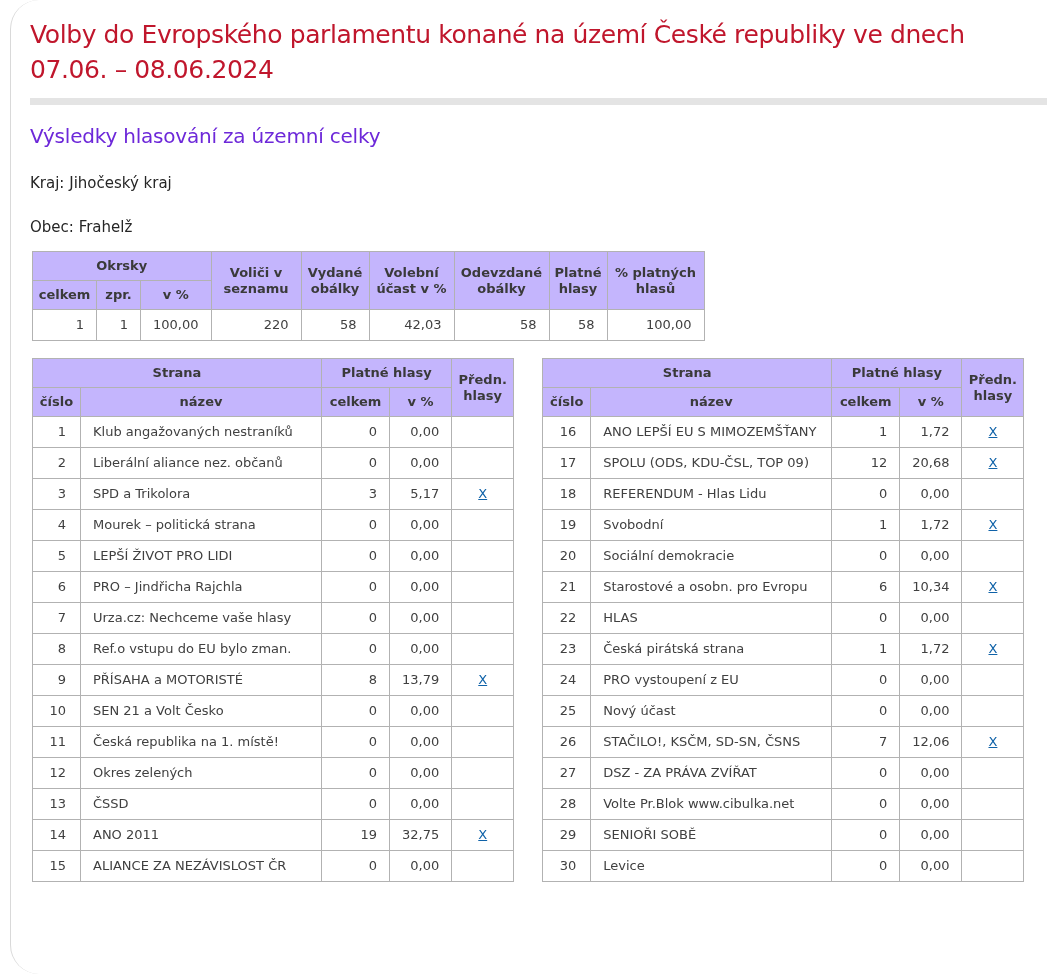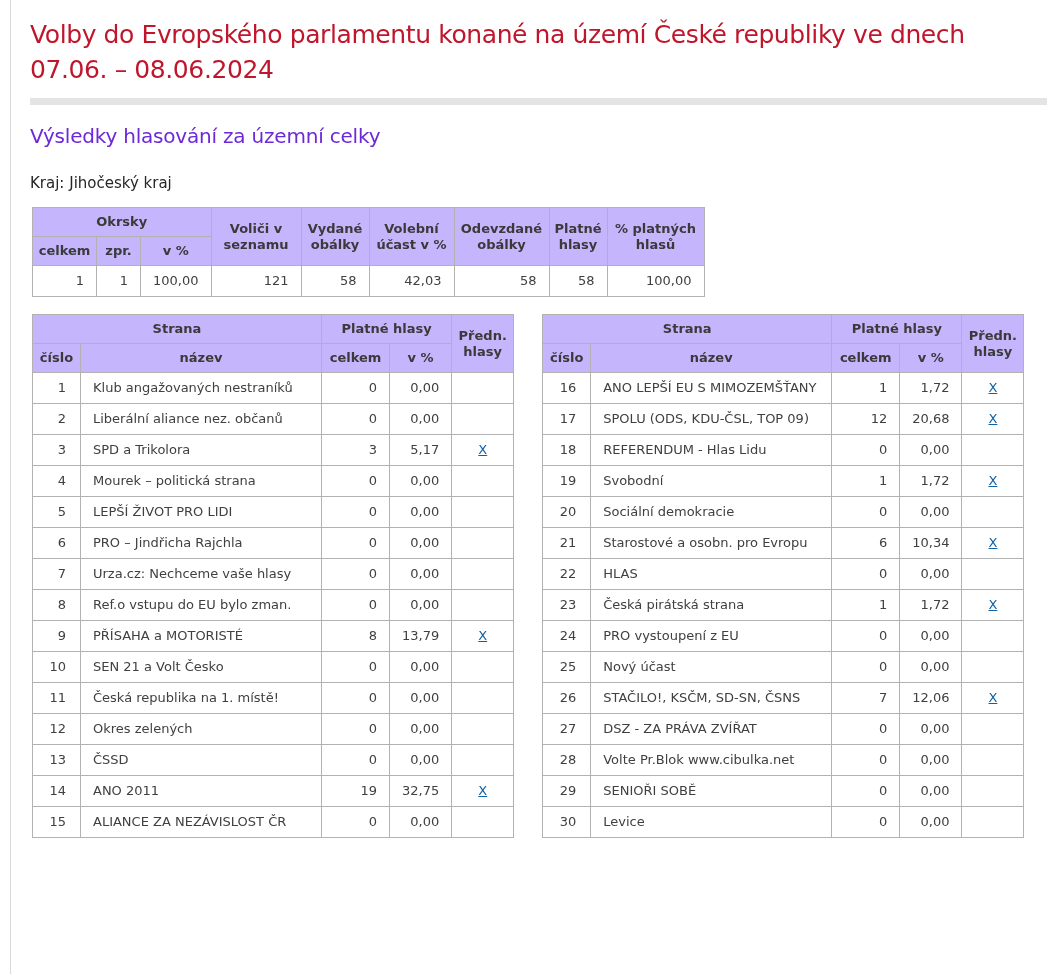--- a/index.html
+++ b/index.html
@@ -7,20 +7,21 @@
     width: 1047px; height: 974px; overflow: hidden;
     font-family: "DejaVu Sans", "Liberation Sans", sans-serif;
     color: #404040;
   }
   .page {
     margin-left: 10px;
     border-left: 1px solid #d9d9d9;
     min-height: 974px;
     padding-left: 19px;
     box-sizing: border-box;
+    border-radius: 29px;
   }
   .page-title {
     margin: 0; padding-top: 17px;
     max-width: 952px;
     font-size: 25px; line-height: 35px;
     letter-spacing: -0.4px;
     font-weight: normal;
     color: #c0162c;
   }
   .divider {
@@ -72,20 +73,21 @@
 
 <div class="page">
 
   <h1 class="page-title">Volby do Evropského parlamentu konané na území České republiky ve dnech 07.06. – 08.06.2024</h1>
 
   <div class="divider"></div>
 
   <h2 class="section-title">Výsledky hlasování za územní celky</h2>
 
   <div class="region-line"><span>Kraj:</span> <span>Jihočeský kraj</span></div>
+  <div class="region-line"><span>Obec:</span> <span>Frahelž</span></div>
 
   <table class="summary-table">
     <colgroup>
       <col style="width:64px">
         <col style="width:44px">
         <col style="width:64px">
       <col style="width:90px">
         <col style="width:68px">
         <col style="width:85px">
       <col style="width:95px">
@@ -106,21 +108,21 @@
         <th>celkem</th>
         <th>zpr.</th>
         <th>v %</th>
       </tr>
     </thead>
     <tbody>
       <tr>
         <td>1</td>
         <td>1</td>
         <td>100,00</td>
-        <td>121</td>
+        <td>220</td>
         <td>58</td>
         <td>42,03</td>
         <td>58</td>
         <td>58</td>
         <td>100,00</td>
       </tr>
     </tbody>
   </table>
 
   <div class="party-wrap">

